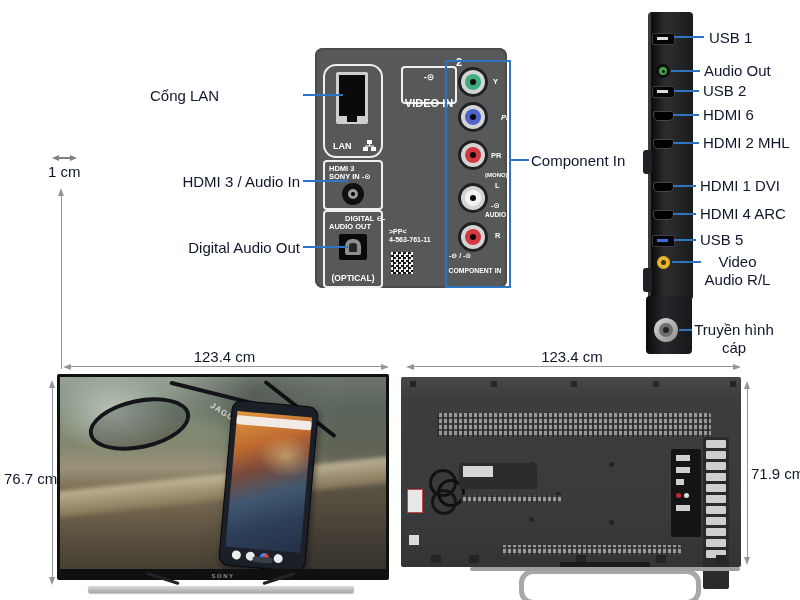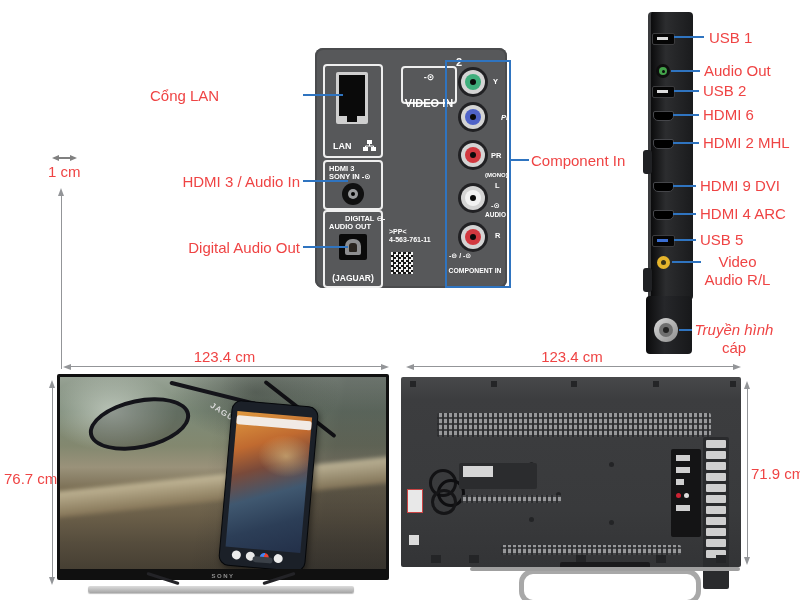--- a/index.html
+++ b/index.html
@@ -1,19 +1,19 @@
 <!DOCTYPE html>
 <html><head>
 <meta charset="utf-8">
 <style>
   html,body{margin:0;padding:0;background:#fff;}
   #stage{position:relative;width:800px;height:600px;background:#fff;overflow:hidden;
          font-family:"Liberation Sans","DejaVu Sans",sans-serif;}
   .abs{position:absolute;}
-  .co{position:absolute;font-size:15px;color:#ef4444;white-space:nowrap;}
+  .co{position:absolute;font-size:15px;color:#0f172a;white-space:nowrap;}
   .ld{position:absolute;height:2px;background:#2f74c0;}
   .dl{position:absolute;background:#939598;}
   .ah{position:absolute;width:0;height:0;border-style:solid;border-color:transparent;}
   .ah.r{border-left:8px solid #939598;border-top-width:3px;border-bottom-width:3px;}
   .ah.l{border-right:8px solid #939598;border-top-width:3px;border-bottom-width:3px;}
   .ah.u{border-bottom:8px solid #939598;border-left-width:3px;border-right-width:3px;}
   .ah.d{border-top:8px solid #939598;border-left-width:3px;border-right-width:3px;}
   
   #corner{left:48px;top:25px;width:127px;height:127px;background:#0d0d0d;border-radius:3px 0 0 0;}
   #corner .screen{position:absolute;left:13px;top:16px;right:0;bottom:0;
@@ -99,21 +99,21 @@
   <div class="dl" style="left:55px;top:157px;width:16px;height:2px;background:#808080;"></div>
   <div class="ah l" style="left:49px;top:155px;border-right-color:#808080;border-right-width:7px;"></div>
   <div class="ah r" style="left:70px;top:155px;border-left-color:#808080;border-left-width:7px;"></div>
   <div class="co" style="left:48px;top:163px;">1 cm</div>
 
   <div class="dl" style="left:61px;top:192px;width:1px;height:177px;"></div>
   <div class="ah u" style="left:58px;top:185px;"></div>
 
   <div id="rpanel" class="abs">
 
-    <div class="pbox" style="left:8px;top:16px;width:56px;height:90px;">
+    <div class="pbox" style="left:8px;top:16px;width:56px;height:90px;border-radius:13px;">
       <div style="position:absolute;left:11px;top:6px;width:32px;height:52px;background:#cfcfcf;border-radius:2px;">
         <div style="position:absolute;left:3px;top:3px;right:3px;bottom:8px;background:#0a0a0a;"></div>
         <div style="position:absolute;left:11px;bottom:2px;width:10px;height:8px;background:#0a0a0a;"></div>
       </div>
       <div class="ptxt" style="left:8px;bottom:4px;font-size:9px;">LAN</div>
       <svg width="13" height="11" style="position:absolute;right:5px;bottom:5px;">
         <rect x="4" y="0" width="5" height="4" fill="#fff"></rect>
           <rect x="0" y="7" width="5" height="4" fill="#fff"></rect>
         <rect x="8" y="7" width="5" height="4" fill="#fff"></rect>
           <path d="M6.5 4v2M2.5 7V6h8v1" stroke="#fff" fill="none"></path>
@@ -129,21 +129,21 @@
       </div>
     </div>
 
     <div class="pbox" style="left:8px;top:162px;width:56px;height:74px;">
       <div class="ptxt" style="left:20px;top:2px;">DIGITAL ⊖-</div>
       <div class="ptxt" style="left:4px;top:10px;">AUDIO OUT</div>
       <div style="position:absolute;left:14px;top:22px;width:28px;height:26px;background:#0a0a0a;border-radius:2px;">
         <div style="position:absolute;left:6px;top:5px;width:16px;height:16px;background:#8d8e90;border-radius:7px 7px 2px 2px;"></div>
         <div style="position:absolute;left:10px;top:9px;width:8px;height:9px;background:#2a2520;border-radius:3px 3px 1px 1px;"></div>
       </div>
-      <div class="ptxt" style="left:0;right:0;bottom:3px;text-align:center;font-size:8.5px;">(JAGUAR)</div>
+      <div class="ptxt" style="left:0;right:0;bottom:3px;text-align:center;font-size:8.5px;">(OPTICAL)</div>
     </div>
 
     <div class="pbox" style="left:86px;top:18px;width:52px;height:34px;">
       <div class="ptxt" style="left:0;right:0;top:4px;text-align:center;font-size:9px;">-⊙</div>
       <div class="ptxt" style="left:0;right:0;top:29px;text-align:center;font-size:11px;">VIDEO IN</div>
     </div>
     <div class="jlab" style="left:141px;top:8px;font-size:11px;">2</div>
 
     <div class="jack" style="left:146px;top:22px;">
         <div class="ring c-y"></div>
@@ -227,33 +227,33 @@
   <div class="co" style="left:709px;top:29px;">USB 1</div>
   <div class="ld" style="left:671px;top:70px;width:29px;"></div>
   <div class="co" style="left:704px;top:62px;">Audio Out</div>
   <div class="ld" style="left:674px;top:90px;width:25px;"></div>
   <div class="co" style="left:703px;top:82px;">USB 2</div>
   <div class="ld" style="left:673px;top:114px;width:26px;"></div>
   <div class="co" style="left:703px;top:106px;">HDMI 6</div>
   <div class="ld" style="left:673px;top:142px;width:26px;"></div>
   <div class="co" style="left:703px;top:134px;">HDMI 2 MHL</div>
   <div class="ld" style="left:673px;top:185px;width:23px;"></div>
-  <div class="co" style="left:700px;top:177px;">HDMI 9 DVI</div>
+  <div class="co" style="left:700px;top:177px;">HDMI 1 DVI</div>
   <div class="ld" style="left:673px;top:213px;width:23px;"></div>
   <div class="co" style="left:700px;top:205px;">HDMI 4 ARC</div>
   <div class="ld" style="left:674px;top:239px;width:22px;"></div>
   <div class="co" style="left:700px;top:231px;">USB 5</div>
   <div class="ld" style="left:672px;top:261px;width:29px;"></div>
   <div class="co" style="left:695px;top:253px;width:85px;text-align:center;white-space:normal;line-height:18px;">
     <span style="display:block;">Video</span>
     <span style="display:block;">Audio R/L</span>
   </div>
   <div class="ld" style="left:679px;top:329px;width:13px;"></div>
   <div class="co" style="left:688px;top:321px;width:92px;text-align:center;white-space:normal;line-height:18px;">
-    <span style="display:block;font-style:italic;">Truyền hình</span>
+    <span style="display:block;">Truyền hình</span>
     <span style="display:block;">cáp</span>
   </div>
 
   <div class="co" style="left:60px;top:348px;width:329px;text-align:center;">123.4 cm</div>
   <div class="dl" style="left:67px;top:366px;width:315px;height:1px;"></div>
   <div class="ah l" style="left:60px;top:364px;"></div>
   <div class="ah r" style="left:381px;top:364px;"></div>
   <div class="co" style="left:4px;top:470px;">76.7 cm</div>
   <div class="dl" style="left:52px;top:384px;width:1px;height:193px;"></div>
   <div class="ah u" style="left:49px;top:377px;"></div>

